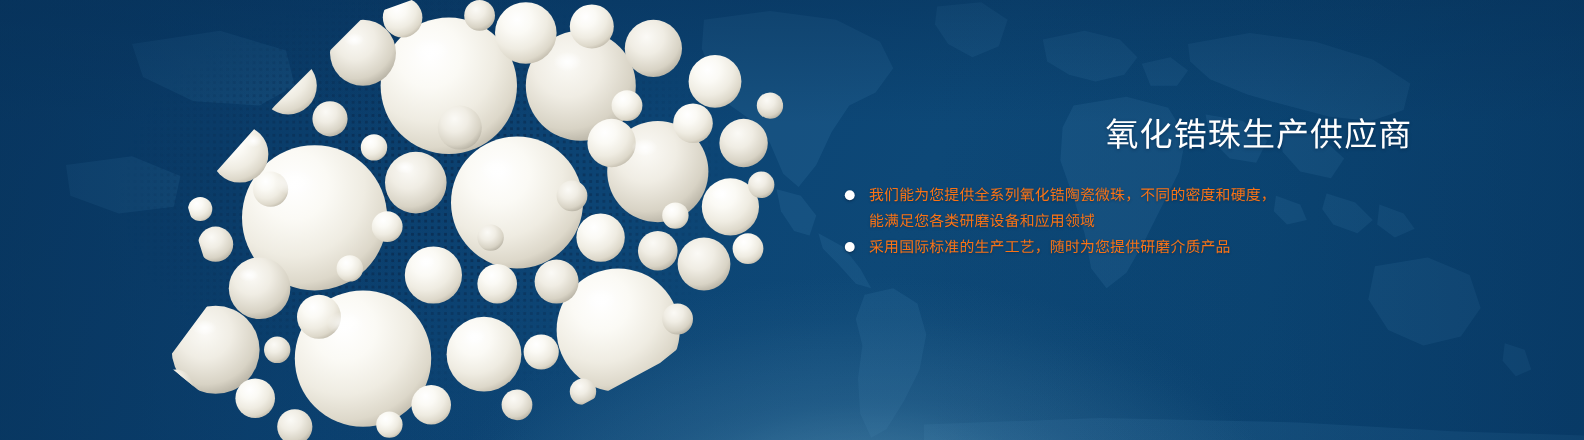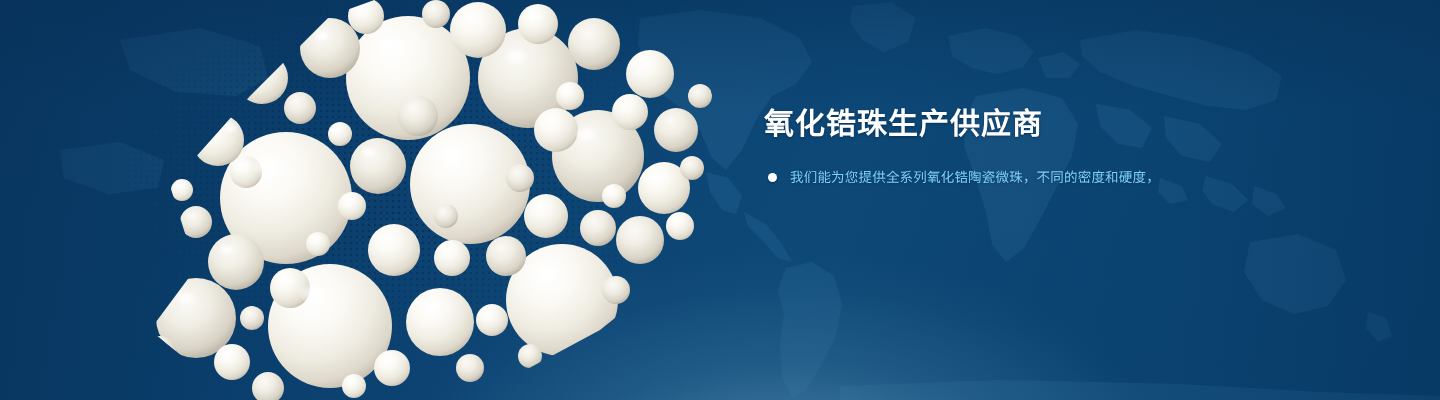--- a/index.html
+++ b/index.html
@@ -99,30 +99,31 @@
     position: absolute;
     left: 764px;
     top: 104px;
     width: 520px;
   }
   .headline {
     color: #ffffff;
     font-size: 30px;
     line-height: 40px;
     letter-spacing: 1px;
-    font-weight: 700;
+    font-weight: 400;
     margin: 0 0 22px 0;
     text-shadow: 0 1px 3px rgba(0,25,50,0.45);
     white-space: nowrap;
+    text-align: right;
   }
   .bullets { list-style: none; margin: 0; padding: 0; }
   .bullet {
     position: relative;
     padding-left: 26px;
-    color: #7dd3fc;
+    color: #f97316;
     font-size: 13.5px;
     line-height: 23px;
     letter-spacing: 0.2px;
     margin-bottom: 1px;
     text-shadow: 0 1px 2px rgba(0,25,50,0.40);
   }
   .bullet .dot {
     position: absolute;
     left: 4px;
     top: 7px;
@@ -298,17 +299,22 @@
     </svg>
   </div>
 
   <div class="content">
     <h1 class="headline">氧化锆珠生产供应商</h1>
 
     <ul class="bullets">
       <li class="bullet">
         <span class="dot"></span>
         <span>我们能为您提供全系列氧化锆陶瓷微珠，不同的密度和硬度，</span>
+        <span class="line2">能满足您各类研磨设备和应用领域</span>
+      </li>
+      <li class="bullet">
+        <span class="dot"></span>
+        <span>采用国际标准的生产工艺，随时为您提供研磨介质产品</span>
       </li>
     </ul>
   </div>
 
 </div>
 
 </body></html>

